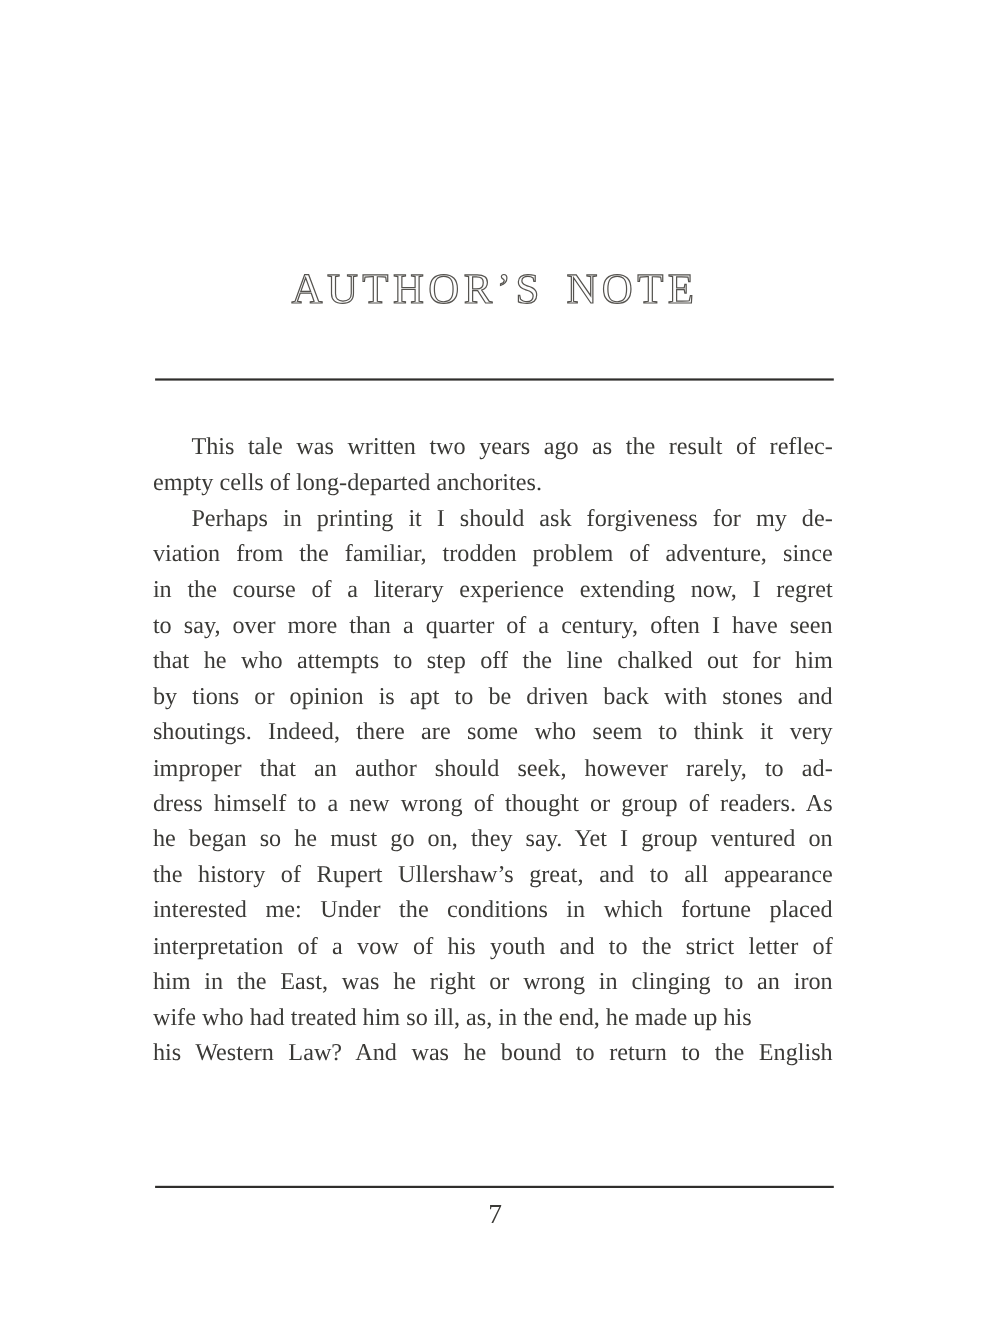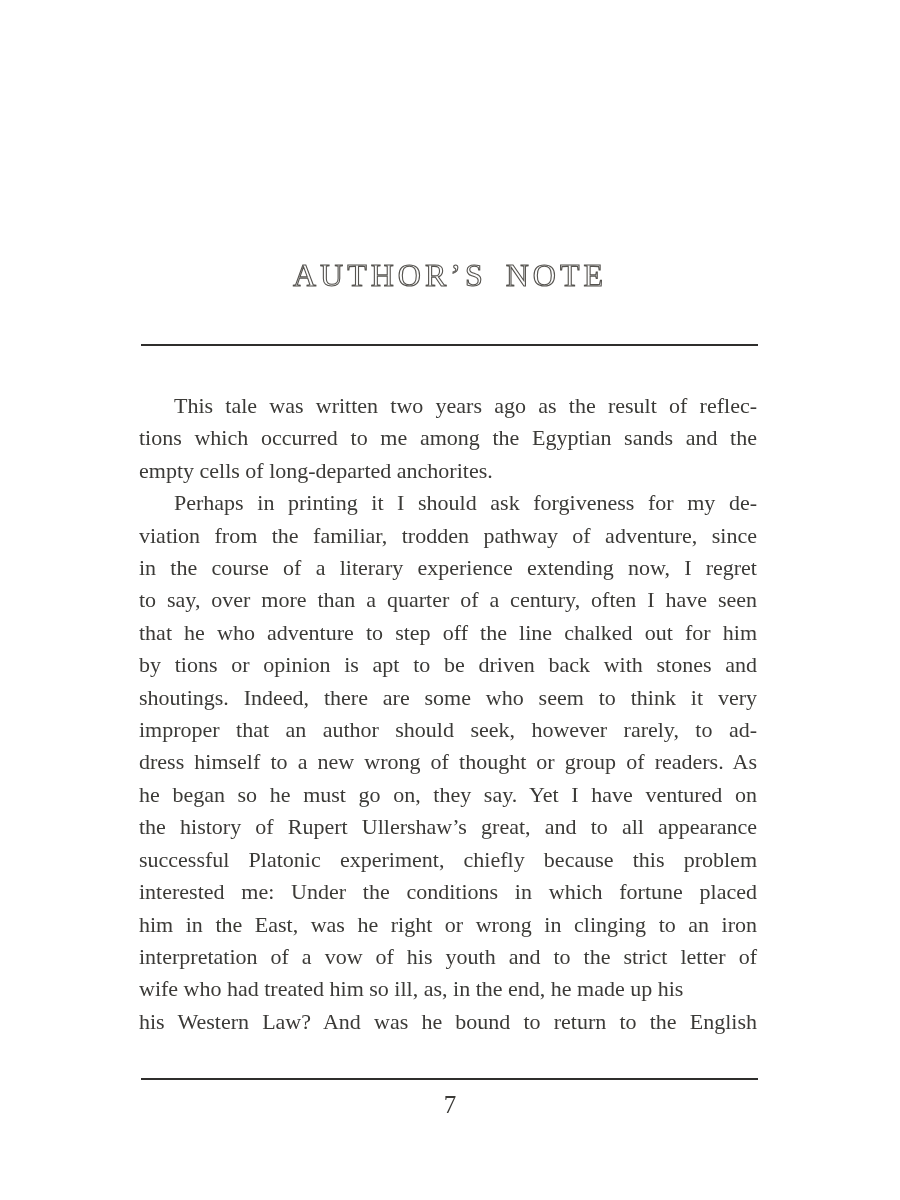--- a/index.html
+++ b/index.html
@@ -12,27 +12,27 @@
     width: 900px;
     height: 1200px;
     margin: 0 auto;
     background: var(--page-color, #ffffff);
     font-family: "Liberation Serif", "DejaVu Serif", serif;
     color: var(--ink-color, #3b3a37);
     overflow: hidden;
   }
   .heading {
     position: absolute;
-    top: 256px;
+    top: 244px;
     left: 0;
     right: 0;
     margin: 0;
     text-align: center;
     font-family: "Liberation Serif", "DejaVu Serif", serif;
-    font-size: 32px;
+    font-size: 39px;
     font-weight: normal;
     letter-spacing: 4px;
     word-spacing: 7px;
     line-height: 38px;
     color: #ef4444;
     -webkit-text-fill-color: #fdfdfd;
     -webkit-text-stroke: 1.1px #55534f;
   }
   .rule {
     position: absolute;
@@ -74,37 +74,35 @@
 </head>
 <body>
 
 <div class="page" style="--page-color: #ffffff; --ink-color: #3b3a37; --rule-color: #2f2e2c;">
   <h1 class="heading">AUTHOR’S NOTE</h1>
 
   <hr class="rule top">
 
   <div class="body-text">
       <div class="line indent">This tale was written two years ago as the result of reflec-</div>
-      <div class="line">tions which occurred to me among the Egyptian sands and the</div>
       <div class="line para-end">empty cells of long-departed anchorites.</div>
       <div class="line indent">Perhaps in printing it I should ask forgiveness for my de-</div>
-      <div class="line">viation from the familiar, trodden pathway of adventure, since</div>
+      <div class="line">viation from the familiar, trodden problem of adventure, since</div>
       <div class="line">in the course of a literary experience extending now, I regret</div>
       <div class="line">to say, over more than a quarter of a century, often I have seen</div>
-      <div class="line">that he who adventure to step off the line chalked out for him</div>
+      <div class="line">that he who attempts to step off the line chalked out for him</div>
       <div class="line">by tions or opinion is apt to be driven back with stones and</div>
       <div class="line">shoutings. Indeed, there are some who seem to think it very</div>
       <div class="line">improper that an author should seek, however rarely, to ad-</div>
       <div class="line">dress himself to a new wrong of thought or group of readers. As</div>
-      <div class="line">he began so he must go on, they say. Yet I have ventured on</div>
+      <div class="line">he began so he must go on, they say. Yet I group ventured on</div>
       <div class="line">the history of Rupert Ullershaw’s great, and to all appearance</div>
-      <div class="line">successful Platonic experiment, chiefly because this problem</div>
       <div class="line">interested me: Under the conditions in which fortune placed</div>
+      <div class="line">interpretation of a vow of his youth and to the strict letter of</div>
       <div class="line">him in the East, was he right or wrong in clinging to an iron</div>
-      <div class="line">interpretation of a vow of his youth and to the strict letter of</div>
       <div class="line para-end">wife who had treated him so ill, as, in the end, he made up his</div>
       <div class="line">his Western Law? And was he bound to return to the English</div>
     </div>
 
   <hr class="rule bottom">
 
   <div class="page-number">7</div>
 </div>
 
 </body></html>

